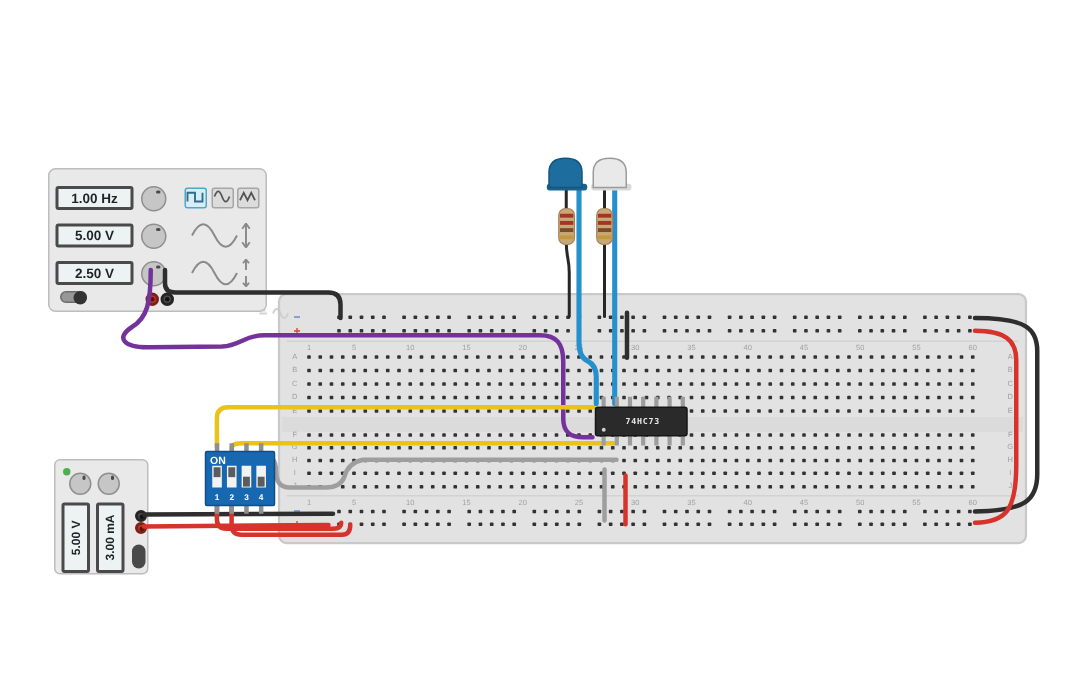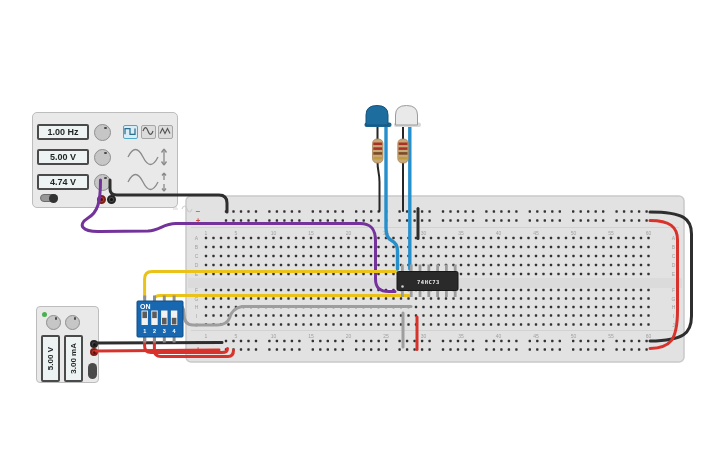--- a/index.html
+++ b/index.html
@@ -932,21 +932,21 @@
         <text x="198" y="211.5" class="railneg">−</text>
         <text x="198" y="220.5" class="railpos">+</text>
         <text x="198" y="341" class="railneg">−</text>
         <text x="198" y="349.5" class="railpos">+</text>
       </g>
   </svg>
 
   <div class="panel" id="fg-panel">
     <div class="display" style="left:4px;top:11px;width:52px;height:16px;">1.00 Hz</div>
     <div class="display" style="left:4px;top:36px;width:52px;height:16px;">5.00 V</div>
-    <div class="display" style="left:4px;top:61px;width:52px;height:16px;">4.74 V</div>
+    <div class="display" style="left:4px;top:61px;width:52px;height:16px;">2.50 V</div>
 
     <div class="knob" style="left:60.5px;top:10.5px;width:17px;height:17px;"></div>
     <div class="knob" style="left:60.5px;top:35.5px;width:17px;height:17px;"></div>
     <div class="knob" style="left:60.5px;top:60.5px;width:17px;height:17px;"></div>
 
     <button class="wave-btn selected" style="left:90px;top:12px;">
       <span>
         <svg width="12" height="10" viewBox="0 0 14 12">
             <path d="M1 10 V3 H7 V10 H13 V3" fill="none" stroke="#2b6e8e" stroke-width="1.5"></path>
           </svg>

